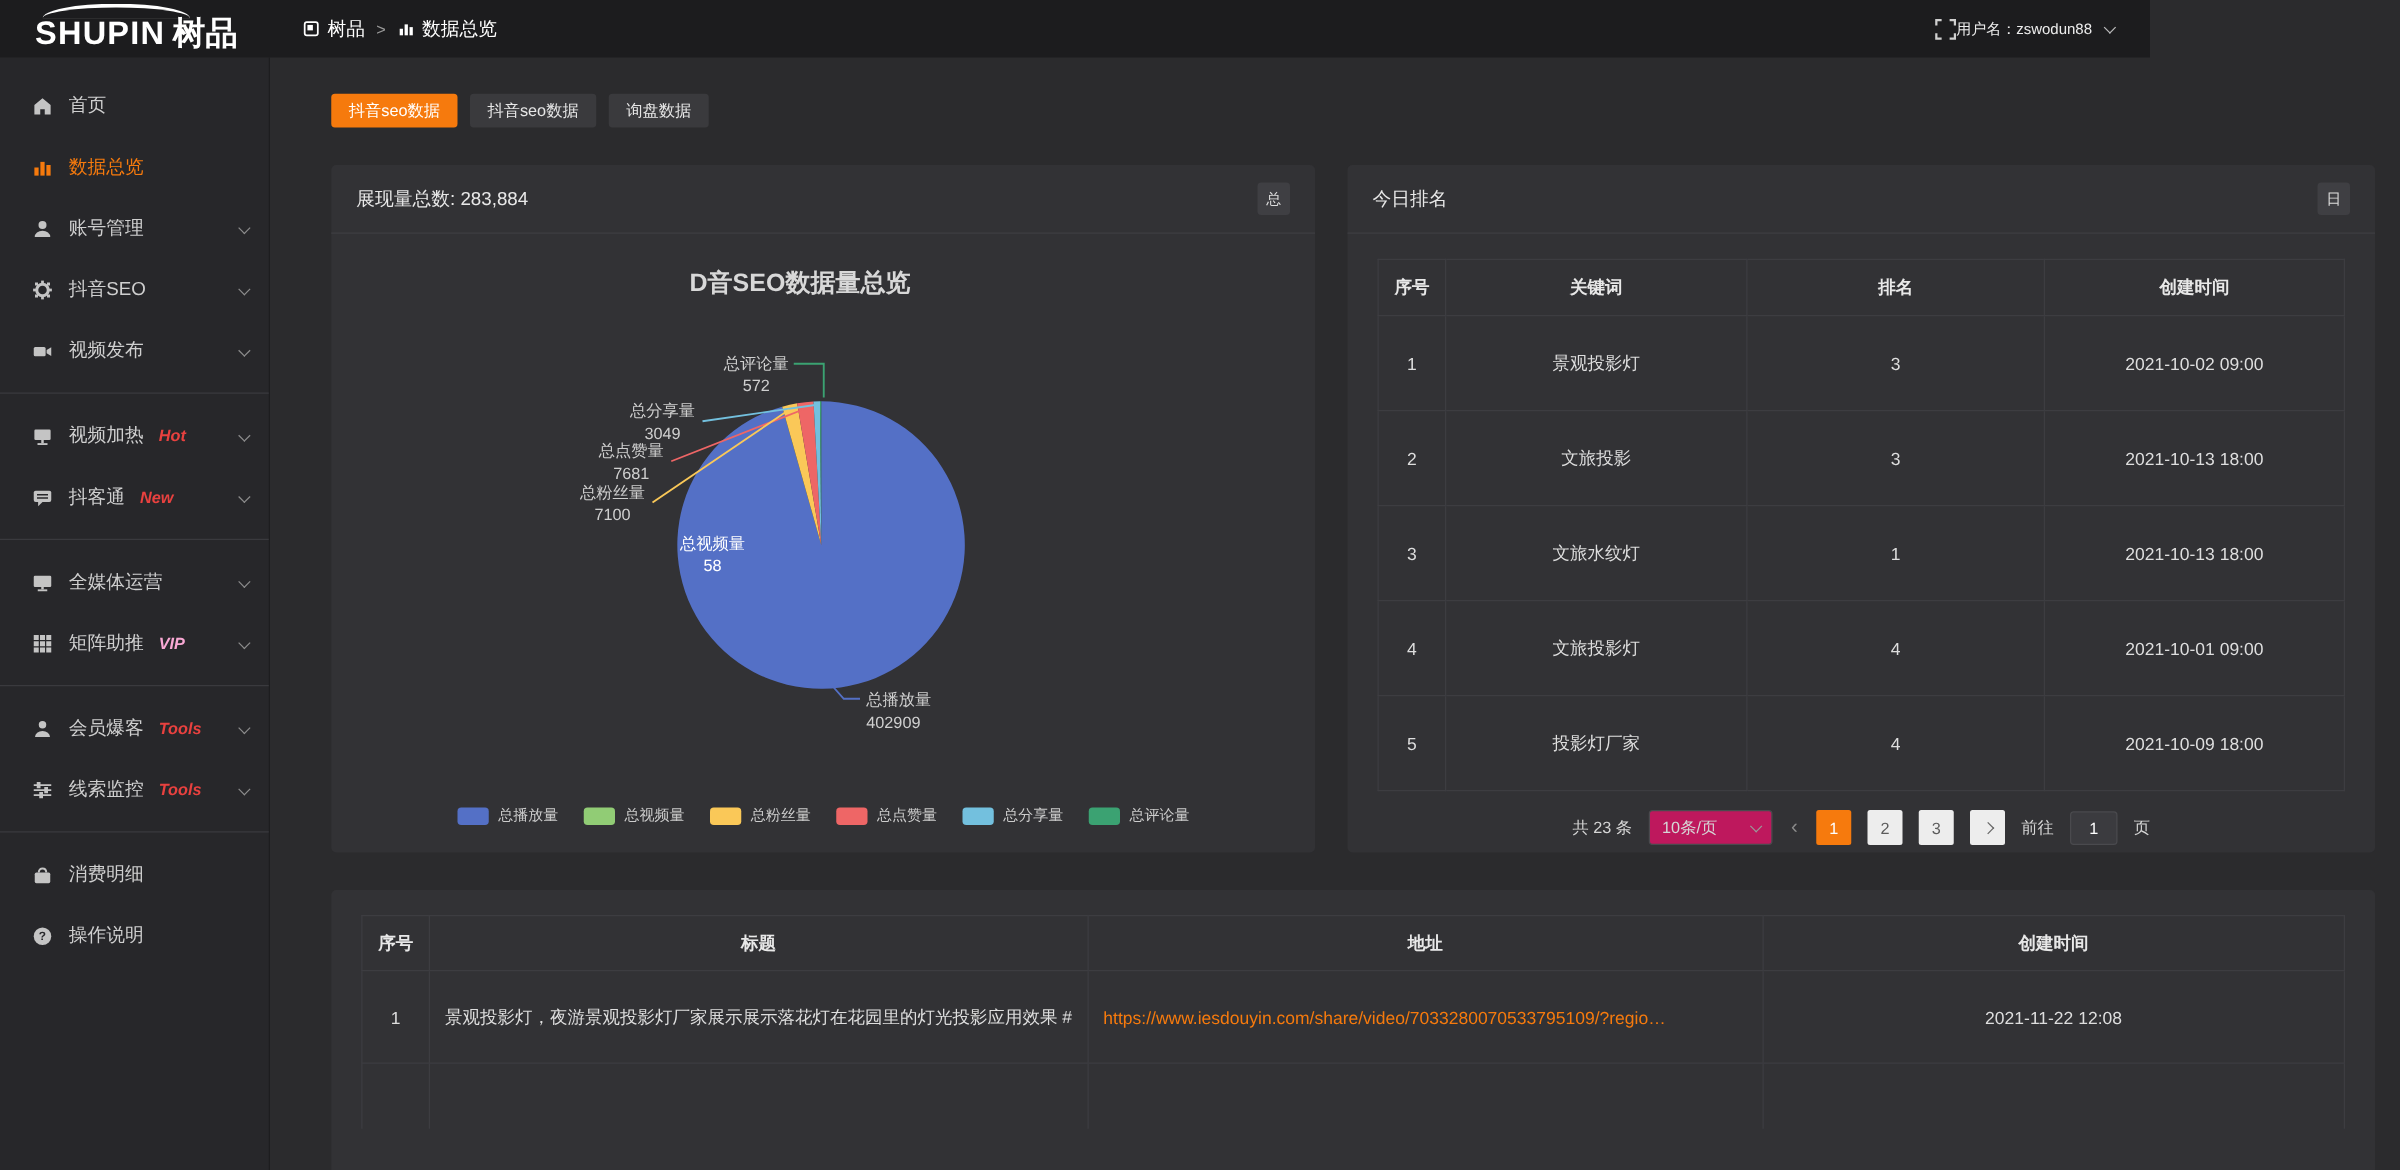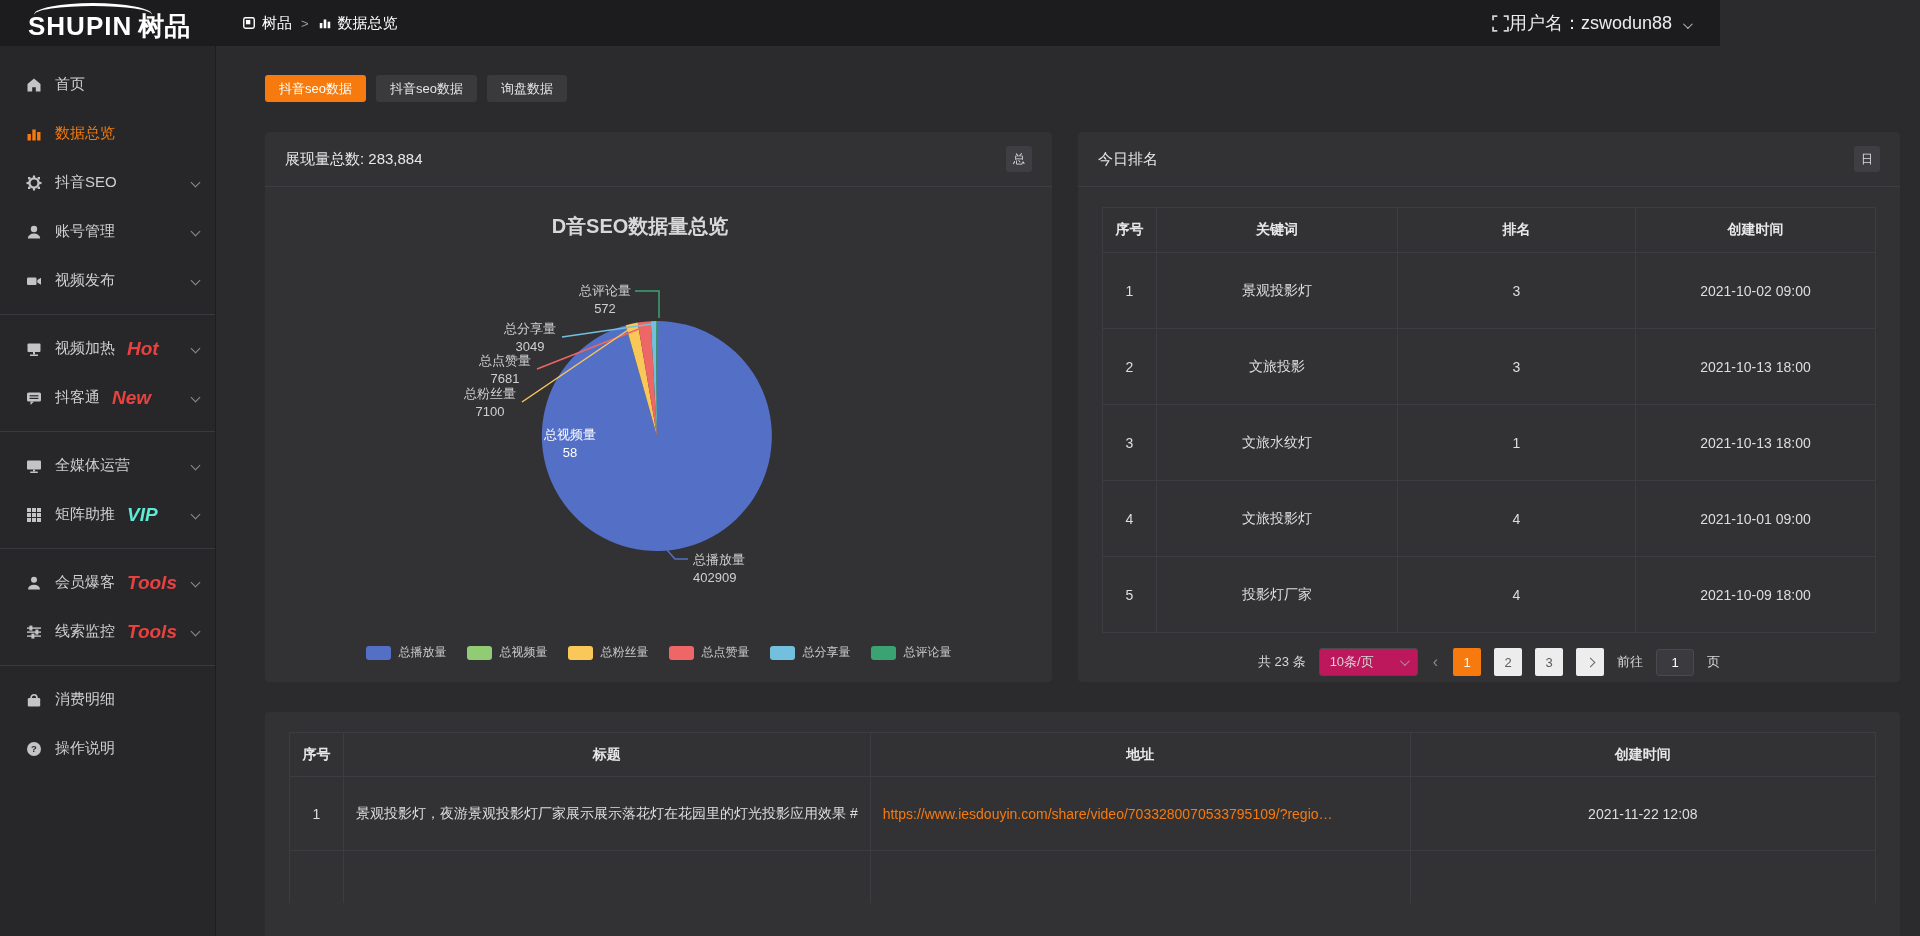--- a/index.html
+++ b/index.html
@@ -13,32 +13,32 @@
   .topbar{position:absolute;top:0;left:0;width:1720px;height:46px;background:var(--top);
     display:flex;align-items:center;z-index:20;}
   .logo{width:216px;padding-left:28px;display:flex;align-items:flex-end;position:relative;height:46px;}
   .logo-arc{position:absolute;left:34px;top:3px;width:118px;height:12px;border-top:3px solid #fff;
     border-radius:60px 60px 0 0 / 12px 12px 0 0;}
   .logo-en{font-size:26px;font-weight:bold;color:#fff;letter-spacing:1px;line-height:40px;}
   .logo-cn{font-size:26px;font-weight:bold;color:#fff;margin-left:6px;line-height:40px;}
   .crumbs{display:flex;align-items:center;gap:9px;margin-left:26px;font-size:15px;color:#fff;}
   .crumb{display:flex;align-items:center;gap:6px;cursor:pointer;}
   .crumb-sep{color:#9a9a9a;font-size:13px;}
-  .top-right{margin-left:auto;display:flex;align-items:center;margin-right:30px;font-size:18px;color:#ececec;}
+  .top-right{margin-left:auto;display:flex;align-items:flex-start;margin-right:30px;font-size:12px;color:#ececec;}
   .chev-down{display:inline-block;width:7px;height:7px;border-right:1.6px solid #bbb;
     border-bottom:1.6px solid #bbb;transform:rotate(45deg) translateY(-2px);margin-left:6px;}
   
   .sidebar{position:absolute;top:46px;left:0;width:216px;height:890px;background:var(--side);
     padding-top:14px;border-right:1px solid rgba(0,0,0,.25);}
   .side-item{height:49px;display:flex;align-items:center;padding:0 16px 0 25px;font-size:15px;
     color:var(--muted);cursor:pointer;}
   .side-item .ic{width:17px;height:17px;margin-right:13px;display:flex;align-items:center;justify-content:center;color:#c4c4c4;}
   .side-item.active{color:var(--accent);}
   .side-item.active .ic{color:var(--accent);}
-  .badge{font-style:italic;font-weight:bold;font-size:19px;margin-left:12px;}
+  .badge{font-style:italic;font-weight:bold;font-size:13px;margin-left:12px;}
   .side-chev{margin-left:auto;width:7px;height:7px;border-right:1.5px solid #8d8d8d;
     border-bottom:1.5px solid #8d8d8d;transform:rotate(45deg);}
   .side-div{height:1px;background:#3a3a3e;margin:9px 0;}
   
   .main{position:absolute;top:46px;left:216px;width:1704px;height:890px;padding:29px 20px 0 49px;}
   .tabs{display:flex;gap:10px;margin-bottom:30px;}
   .tab{height:27px;padding:0 14px;display:flex;align-items:center;border-radius:3px;
     background:#3a3a3d;color:#e6e6e6;font-size:13px;cursor:pointer;}
   .tab.active{background:var(--accent);color:#fff;}
   .cards-row{display:flex;gap:26px;}
@@ -139,47 +139,47 @@
           <rect x="1.5" y="8" width="3.4" height="6.5" fill="currentColor"></rect>
           <rect x="6.3" y="3.5" width="3.4" height="11" fill="currentColor"></rect>
           <rect x="11.1" y="6" width="3.4" height="8.5" fill="currentColor"></rect>
         </svg>
     </span>
     <span>数据总览</span>
   </div>
   <div class="side-item">
     <span class="ic">
       <svg width="16" height="16" viewBox="0 0 16 16">
+          <circle cx="8" cy="5" r="3.2" fill="currentColor"></circle>
+          <path d="M1.8 14.5 a6.2 5 0 0 1 12.4 0 Z" fill="currentColor"></path>
+        </svg>
+    </span>
+    <span>账号管理</span>
+    <span class="side-chev"></span>
+  </div>
+  <div class="side-item">
+    <span class="ic">
+      <svg width="16" height="16" viewBox="0 0 16 16">
         <circle cx="8" cy="8" r="4.6" fill="none" stroke="currentColor" stroke-width="2.4"></circle>
         <rect x="6.9" y="0.5" width="2.2" height="3" fill="currentColor"></rect>
           <rect x="6.9" y="12.5" width="2.2" height="3" fill="currentColor"></rect>
         <rect x="0.5" y="6.9" width="3" height="2.2" fill="currentColor"></rect>
           <rect x="12.5" y="6.9" width="3" height="2.2" fill="currentColor"></rect>
         <rect x="2" y="2" width="2.4" height="2.4" fill="currentColor"></rect>
           <rect x="11.6" y="2" width="2.4" height="2.4" fill="currentColor"></rect>
         <rect x="2" y="11.6" width="2.4" height="2.4" fill="currentColor"></rect>
           <rect x="11.6" y="11.6" width="2.4" height="2.4" fill="currentColor"></rect>
       </svg>
     </span>
     <span>抖音SEO</span>
     <span class="side-chev"></span>
   </div>
   <div class="side-item">
     <span class="ic">
       <svg width="16" height="16" viewBox="0 0 16 16">
-          <circle cx="8" cy="5" r="3.2" fill="currentColor"></circle>
-          <path d="M1.8 14.5 a6.2 5 0 0 1 12.4 0 Z" fill="currentColor"></path>
-        </svg>
-    </span>
-    <span>账号管理</span>
-    <span class="side-chev"></span>
-  </div>
-  <div class="side-item">
-    <span class="ic">
-      <svg width="16" height="16" viewBox="0 0 16 16">
           <rect x="1" y="4.5" width="9.5" height="7.5" rx="1.2" fill="currentColor"></rect>
           <path d="M11.3 7 L15 4.8 V11.7 L11.3 9.5 Z" fill="currentColor"></path>
         </svg>
     </span>
     <span>视频发布</span>
     <span class="side-chev"></span>
   </div>
 
   <div class="side-div"></div>
 
@@ -230,21 +230,21 @@
           <rect x="11" y="1" width="4" height="4" fill="currentColor"></rect>
         <rect x="1" y="6" width="4" height="4" fill="currentColor"></rect>
           <rect x="6" y="6" width="4" height="4" fill="currentColor"></rect>
           <rect x="11" y="6" width="4" height="4" fill="currentColor"></rect>
         <rect x="1" y="11" width="4" height="4" fill="currentColor"></rect>
           <rect x="6" y="11" width="4" height="4" fill="currentColor"></rect>
           <rect x="11" y="11" width="4" height="4" fill="currentColor"></rect>
       </svg>
     </span>
     <span>矩阵助推</span>
-    <span class="badge" style="color: #5eead4;">VIP</span>
+    <span class="badge" style="color: #f9a8d4;">VIP</span>
     <span class="side-chev"></span>
   </div>
 
   <div class="side-div"></div>
 
   <div class="side-item">
     <span class="ic">
       <svg width="16" height="16" viewBox="0 0 16 16">
           <circle cx="8" cy="4.8" r="3" fill="currentColor"></circle>
           <path d="M2 14.5 a6 4.8 0 0 1 12 0 Z" fill="currentColor"></path>

